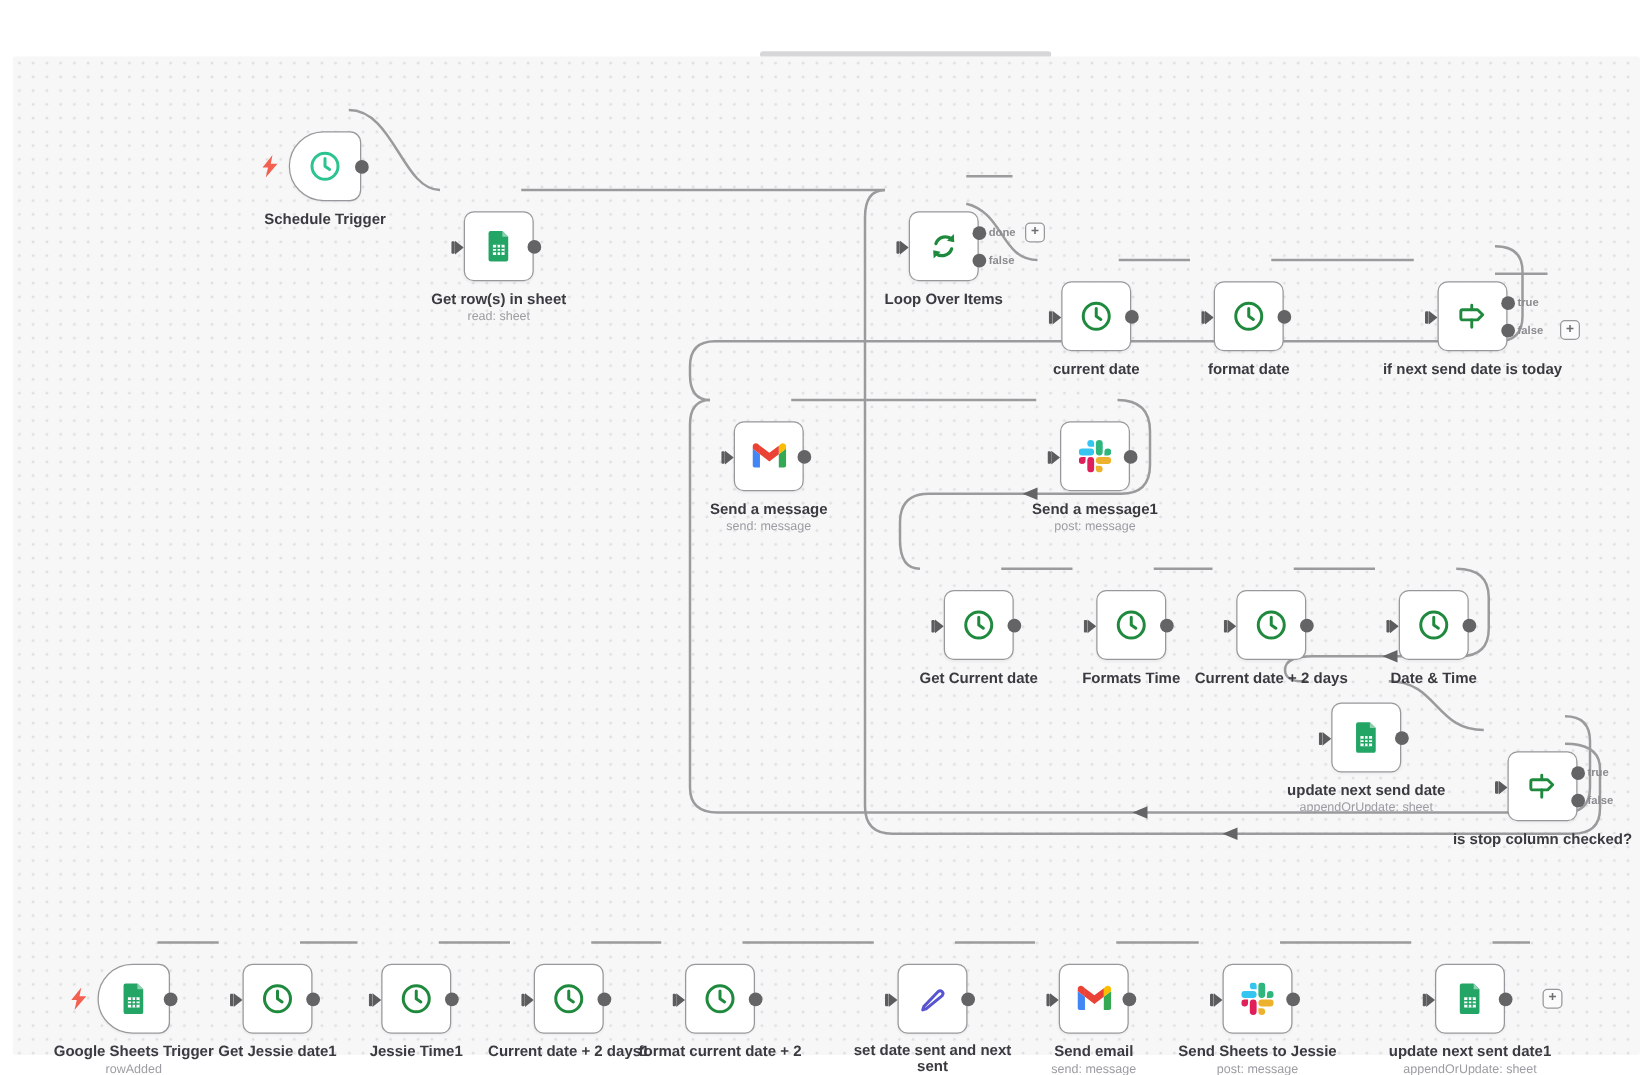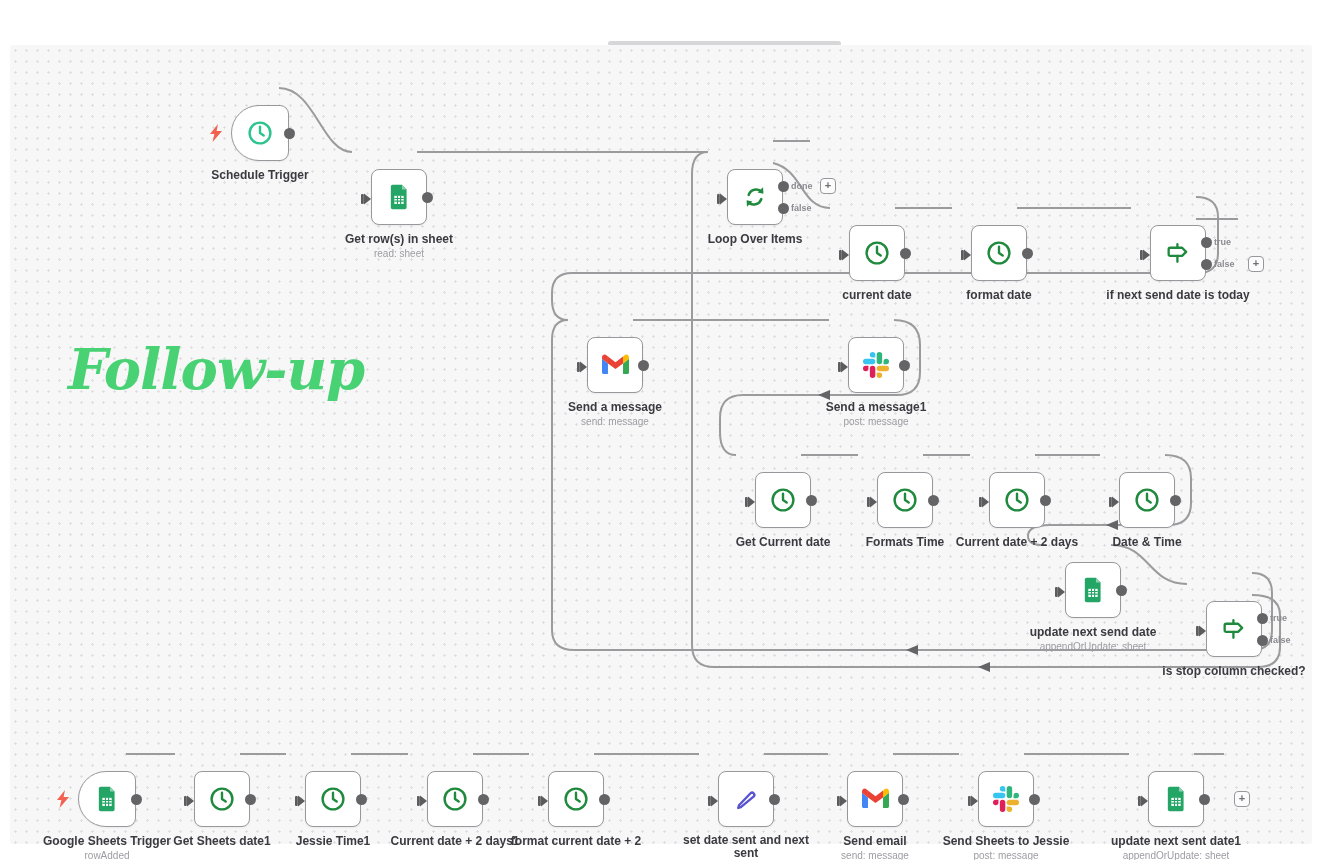--- a/index.html
+++ b/index.html
@@ -44,21 +44,20 @@
 </style>
 </head>
 <body>
 
 <div id="page">
   <div id="scroll-thumb"></div>
 
   <div id="canvas">
 
     <div id="wf-title">
-      <span>Follow-up</span>
     </div>
 
     <svg id="wires" width="1302" height="799" viewBox="10 45 1302 799">
       <path d="M279,88 C315,88 322,152 352,152"></path>
       <path d="M417,152 L708,152"></path>
       <path d="M773,141 L810,141"></path>
       <path d="M773,163 C803,170 801,208 830,208"></path>
       <path d="M895,208 L952,208"></path>
       <path d="M1017,208 L1131,208"></path>
       <path d="M1196,219 L1238,219"></path>
@@ -383,21 +382,21 @@
               <circle cx="15" cy="15" r="10.4" fill="none" stroke="#1f8a3d" stroke-width="2.4"></circle>
               <path d="M15 8.8 L15 15 L18.7 17.6" fill="none" stroke="#1f8a3d" stroke-width="2.4" stroke-linecap="round" stroke-linejoin="round"></path>
             </svg>
       </span>
         </div>
       <span class="in-port"><svg width="10" height="12" viewBox="0 0 10 12">
             <rect x="0" y="1" width="2.8" height="10" rx="1" fill="#5c5c5e"></rect>
             <path d="M3 0.5 L10 6 L3 11.5 Z" fill="#5c5c5e"></path>
           </svg></span>
       <span class="out-dot"></span>
-      <div class="nlabel">Get Sheets date1</div>
+      <div class="nlabel">Get Jessie date1</div>
     </div>
 
     <div class="node" style="left:295px;top:726px">
       <div class="box">
           <span class="icon">
         <svg width="30" height="30" viewBox="0 0 30 30">
               <circle cx="15" cy="15" r="10.4" fill="none" stroke="#1f8a3d" stroke-width="2.4"></circle>
               <path d="M15 8.8 L15 15 L18.7 17.6" fill="none" stroke="#1f8a3d" stroke-width="2.4" stroke-linecap="round" stroke-linejoin="round"></path>
             </svg>
       </span>

